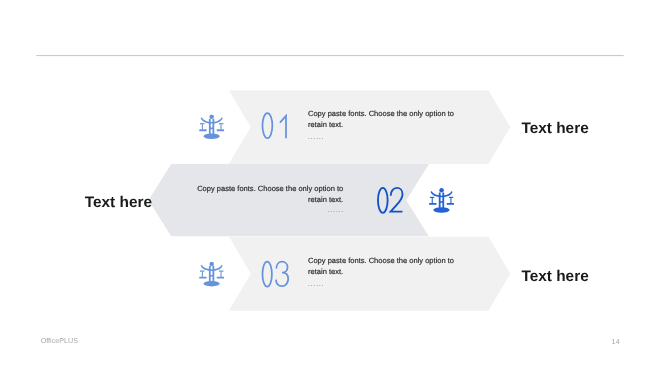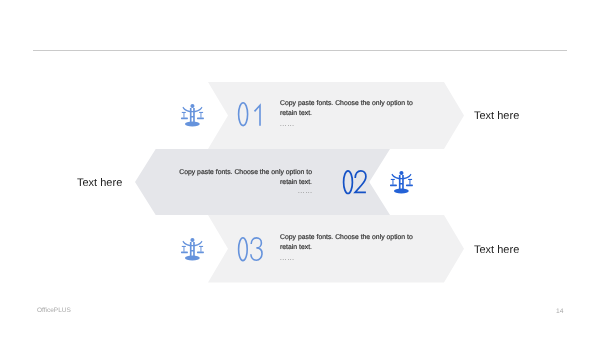--- a/index.html
+++ b/index.html
@@ -41,22 +41,22 @@
     font-size:7.4px;
     line-height:10.3px;
     color:#7e7e7e;
     font-weight:400;
     width:134px;
     letter-spacing:0.05px;
   }
 
   .label {
     position:absolute;
-    font-size:11px;
-    font-weight:normal;
+    font-size:14px;
+    font-weight:bold;
     color:#1a1a1a;
     line-height:11px;
     white-space:nowrap;
   }
 
   .icon { position:absolute; }
   .icon svg { display:block; }
 
   .footer-left {
     position:absolute; left:37px; top:307px;

